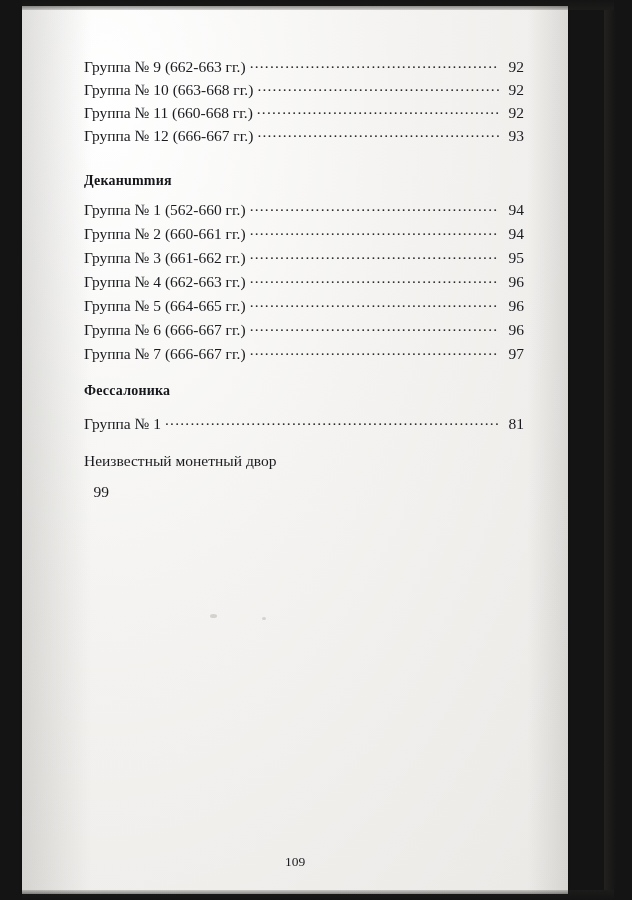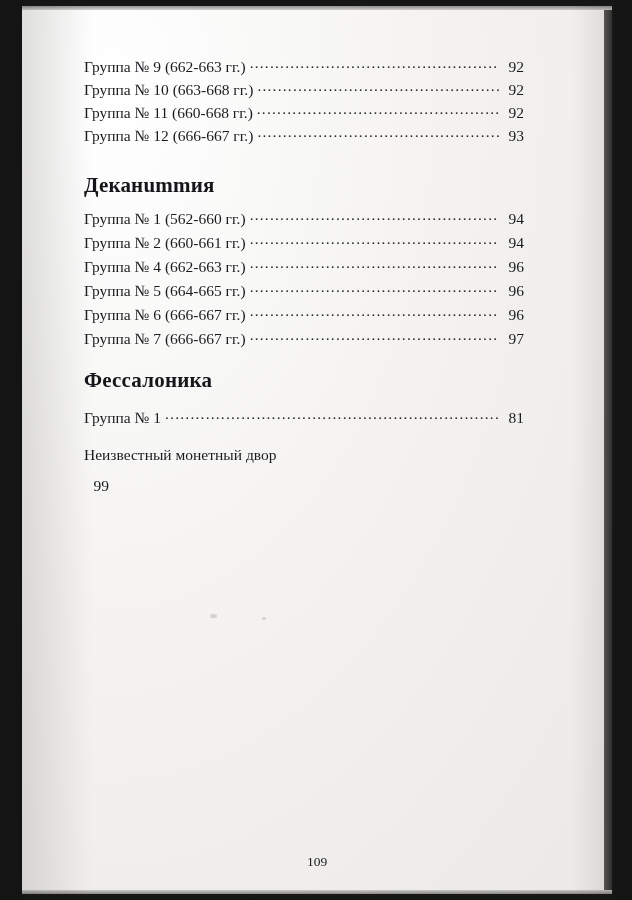--- a/index.html
+++ b/index.html
@@ -21,21 +21,21 @@
     width: 632px;
     height: 900px;
     background: #141414;
   }
 
   
   #page {
     position: absolute;
     left: 22px;
     top: 6px;
-    width: 590px;
+    width: 546px;
     height: 888px;
     background: #f2f1ef;
     background-image:
       radial-gradient(ellipse at 15% 10%, #ffffff 0%, #f4f3f1 45%, #ebe9e6 100%);
     box-shadow: 0 0 2px rgba(0,0,0,0.55);
   }
   
   #page:before {
     content: "";
     position: absolute;
@@ -88,21 +88,21 @@
 
   .section {
     margin: 0;
   }
   .section + .section {
     margin-top: 22px;
   }
 
   h2.section-title {
     font-family: "Liberation Serif", serif;
-    font-size: 21px;
+    font-size: 14px;
     font-weight: bold;
     color: #15161a;
     margin: 0 0 10px 0;
     letter-spacing: 0.2px;
   }
 
   .toc-row {
     display: flex;
     align-items: baseline;
     font-size: 15.5px;
@@ -203,20 +203,25 @@
           <span class="label">Группа № 1 (562-660 гг.)</span>
           <span class="leader"></span>
           <span class="page">94</span>
         </div>
         <div class="toc-row">
           <span class="label">Группа № 2 (660-661 гг.)</span>
           <span class="leader"></span>
           <span class="page">94</span>
         </div>
         <div class="toc-row">
+          <span class="label">Группа № 3 (661-662 гг.)</span>
+          <span class="leader"></span>
+          <span class="page">95</span>
+        </div>
+        <div class="toc-row">
           <span class="label">Группа № 4 (662-663 гг.)</span>
           <span class="leader"></span>
           <span class="page">96</span>
         </div>
         <div class="toc-row">
           <span class="label">Группа № 5 (664-665 гг.)</span>
           <span class="leader"></span>
           <span class="page">96</span>
         </div>
         <div class="toc-row">

